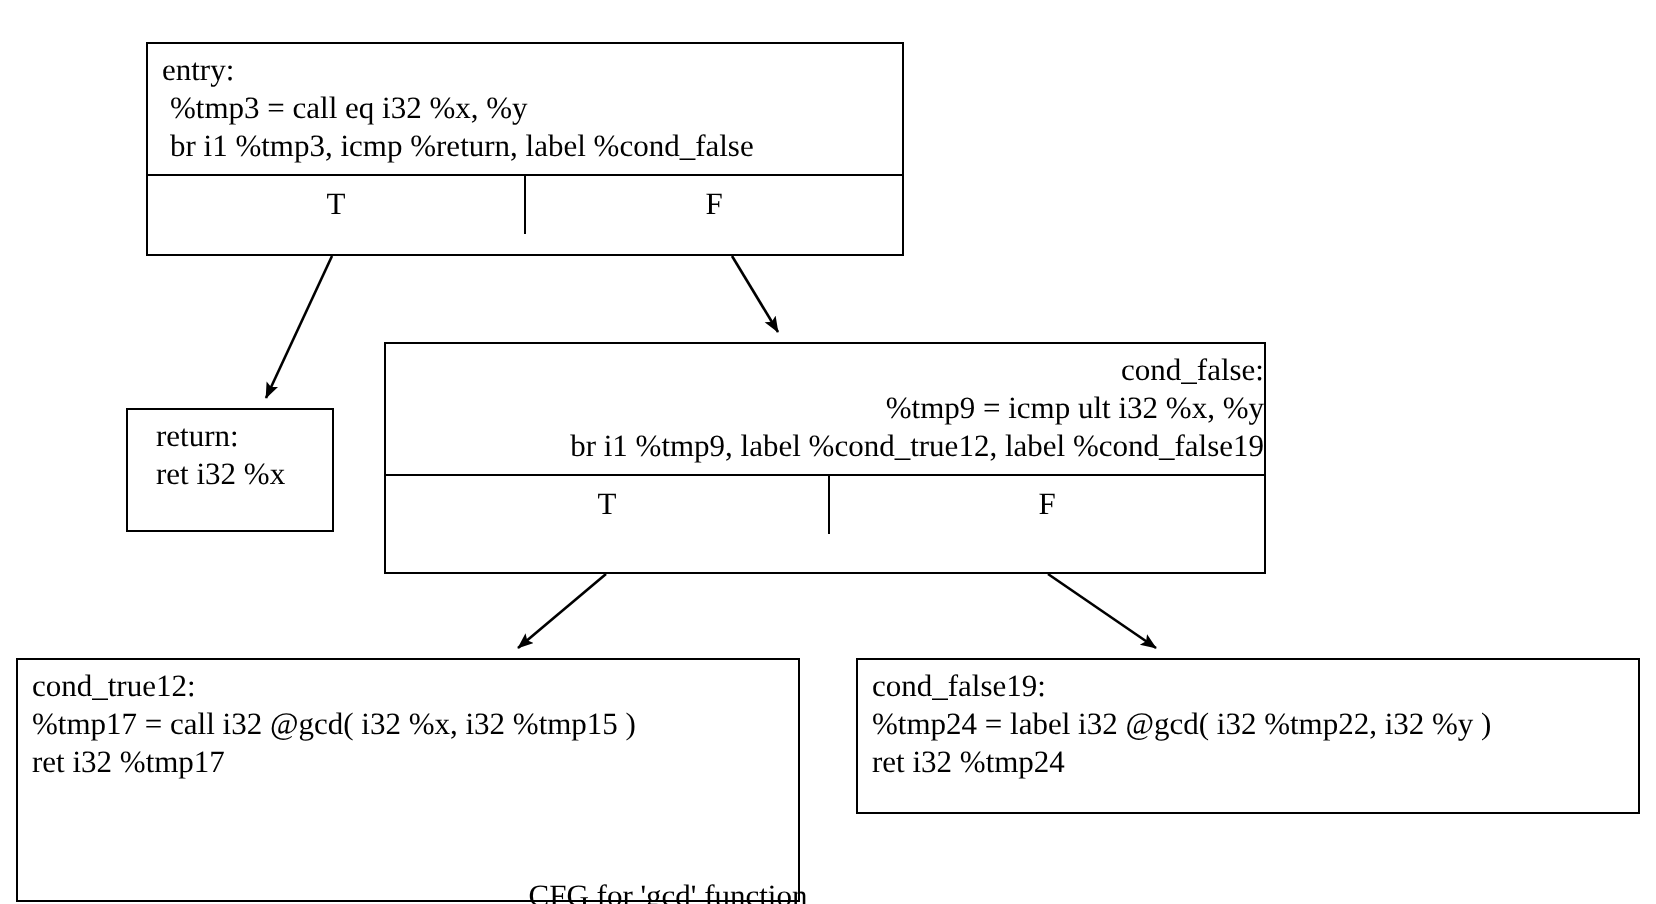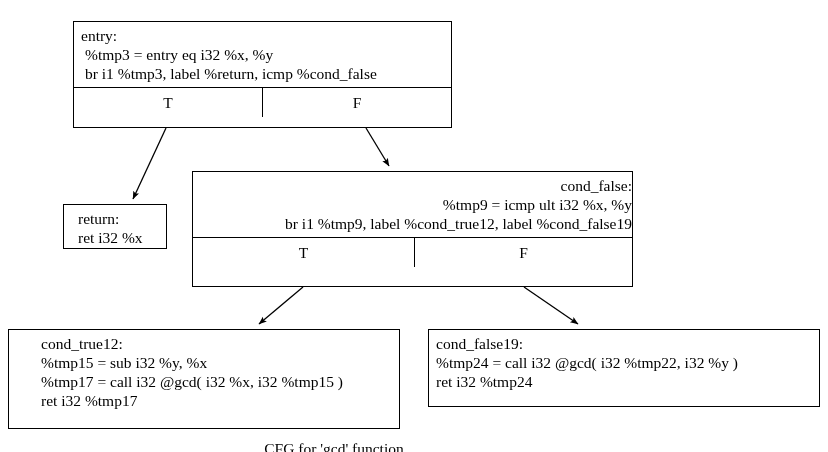--- a/index.html
+++ b/index.html
@@ -66,32 +66,32 @@
   }
 
   
   #node-entry {
     left: 73px;  top: 5px;   width: 379px; height: 107px;
   }
   #node-entry .port-t { width: 188px; }
   #node-entry .port-f { width: 189px; }
 
   #node-return {
-    left: 63px;  top: 188px; width: 104px; height: 45px;
+    left: 63px;  top: 188px; width: 104px; height: 62px;
   }
   #node-return .stmt { padding-left: 14px; }
 
   #node-cond-false {
     left: 192px; top: 155px; width: 441px; height: 116px; text-align: right;
   }
   #node-cond-false .port-t { width: 221px; }
   #node-cond-false .port-f { width: 218px; }
 
   #node-cond-true12 {
-    left: 8px;   top: 313px; width: 392px; height: 100px; padding-left: 25px;
+    left: 8px;   top: 313px; width: 392px; height: 122px;
   }
   #node-cond-false19 {
     left: 428px; top: 313px; width: 392px; height: 78px;
   }
 
   #caption {
     position: absolute;
     left: 0;
     top: 424px;
     width: 668px;
@@ -125,22 +125,22 @@
     </g>
 
     <g>
       <line x1="524" y1="271" x2="578" y2="308" stroke="#000000" stroke-width="1.3" marker-end="url(#arrowhead)"></line>
     </g>
   </svg>
 
   <div class="node" id="node-entry">
     <div class="node-body">
       <div class="stmt label-line">entry:</div>
-      <div class="stmt">%tmp3 = entry eq i32 %x, %y</div>
-      <div class="stmt">br i1 %tmp3, label %return, icmp %cond_false</div>
+      <div class="stmt">%tmp3 = call eq i32 %x, %y</div>
+      <div class="stmt">br i1 %tmp3, icmp %return, label %cond_false</div>
     </div>
     <div class="port-row">
       <div class="port port-t">T</div>
       <div class="port port-f">F</div>
     </div>
   </div>
 
   <div class="node" id="node-return">
     <div class="node-body">
       <div class="stmt label-line">return:</div>
@@ -156,29 +156,28 @@
     </div>
     <div class="port-row">
       <div class="port port-t">T</div>
       <div class="port port-f">F</div>
     </div>
   </div>
 
   <div class="node" id="node-cond-true12">
     <div class="node-body">
       <div class="stmt label-line">cond_true12:</div>
-      <div class="stmt label-line">%tmp15 = sub i32 %y, %x</div>
       <div class="stmt label-line">%tmp17 = call i32 @gcd( i32 %x, i32 %tmp15 )</div>
       <div class="stmt label-line">ret i32 %tmp17</div>
     </div>
   </div>
 
   <div class="node" id="node-cond-false19">
     <div class="node-body">
       <div class="stmt label-line">cond_false19:</div>
-      <div class="stmt label-line">%tmp24 = call i32 @gcd( i32 %tmp22, i32 %y )</div>
+      <div class="stmt label-line">%tmp24 = label i32 @gcd( i32 %tmp22, i32 %y )</div>
       <div class="stmt label-line">ret i32 %tmp24</div>
     </div>
   </div>
 
   <div id="caption">CFG for 'gcd' function</div>
 
 </div>
 
 </body></html>

